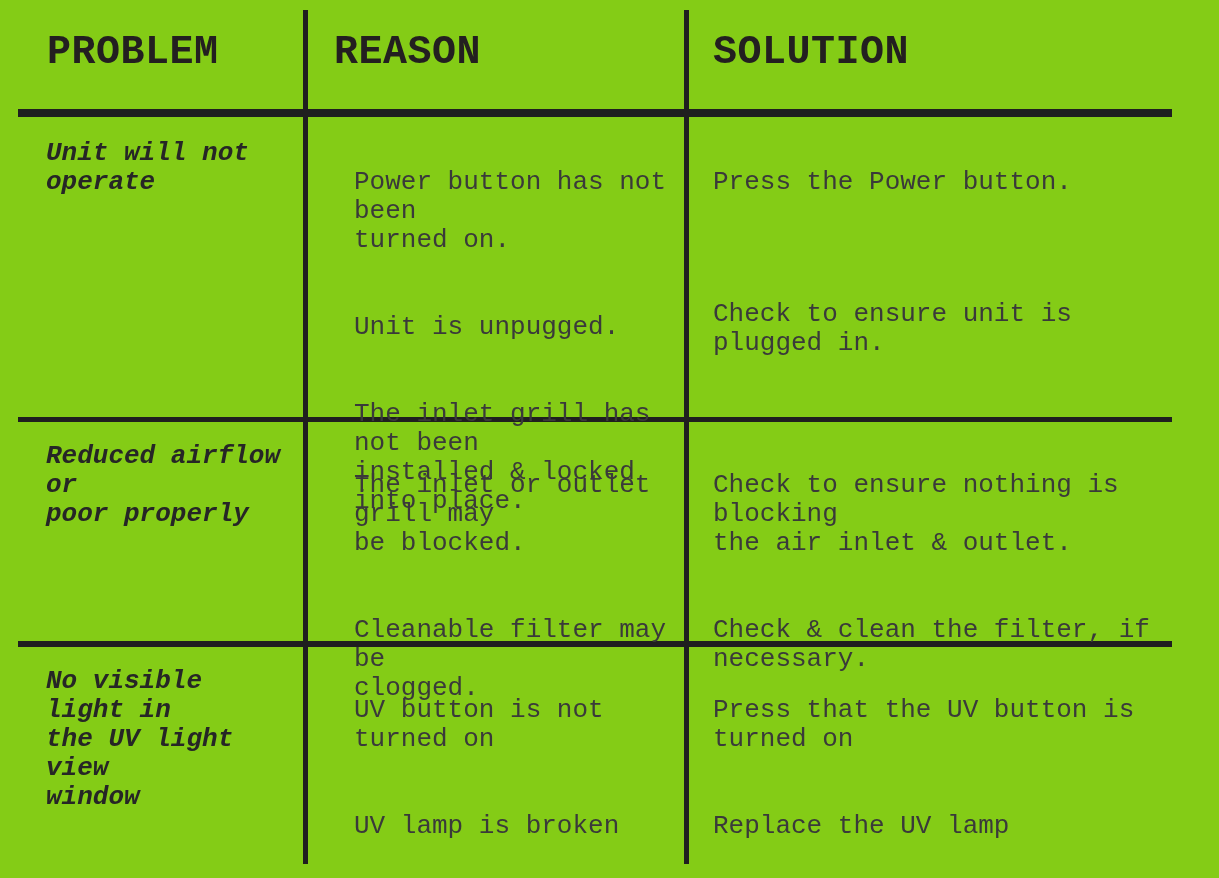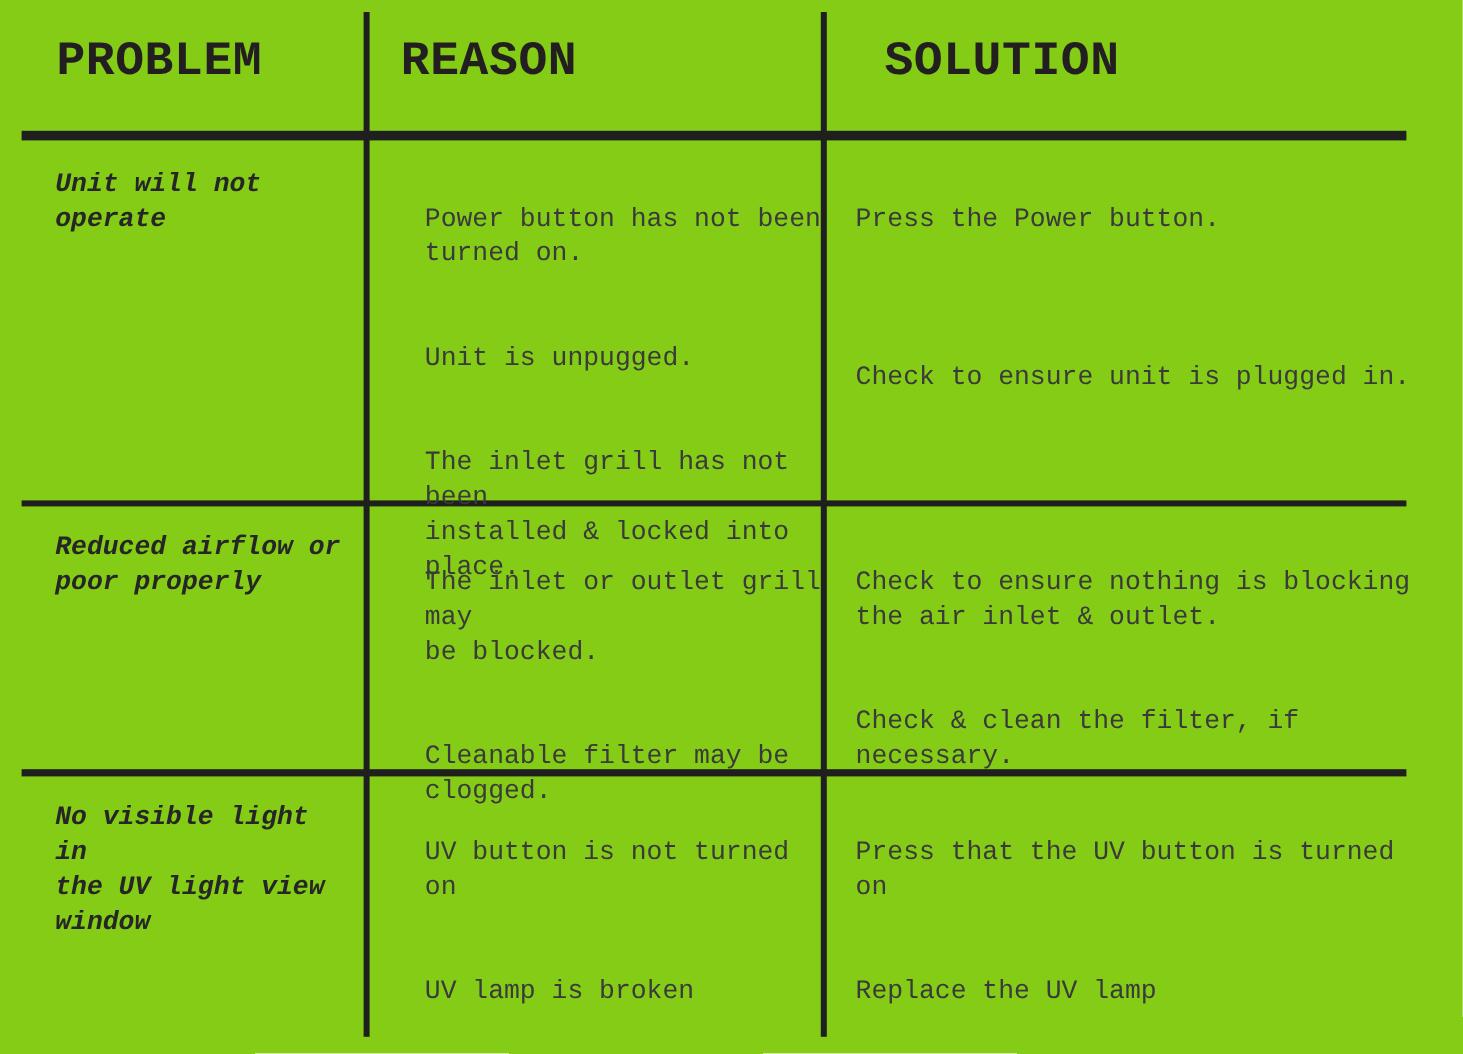--- a/index.html
+++ b/index.html
@@ -41,26 +41,26 @@
     top: 33px;
     font-size: 40px;
     font-weight: 700;
     line-height: 40px;
     color: #231f20;
     letter-spacing: 0.5px;
     white-space: nowrap;
   }
   .hc1 { left: 47px; }
   .hc2 { left: 334px; }
-  .hc3 { left: 713px; margin-left: 24px; }
+  .hc3 { left: 713px; }
 
   
   .cell {
     position: absolute;
-    font-size: 22px;
+    font-size: 26px;
     line-height: 29px;
     color: #3a3a3a;
     white-space: pre-line;
   }
   .col1 { left: 46px;  width: 245px; }
   .col2 { left: 334px; width: 335px; margin-left: 20px; }
   .col3 { left: 713px; width: 465px; }
   .rowtop1 { top: 139px; }
   .rowtop2 { top: 442px; }
   .rowtop3 { top: 667px; }

